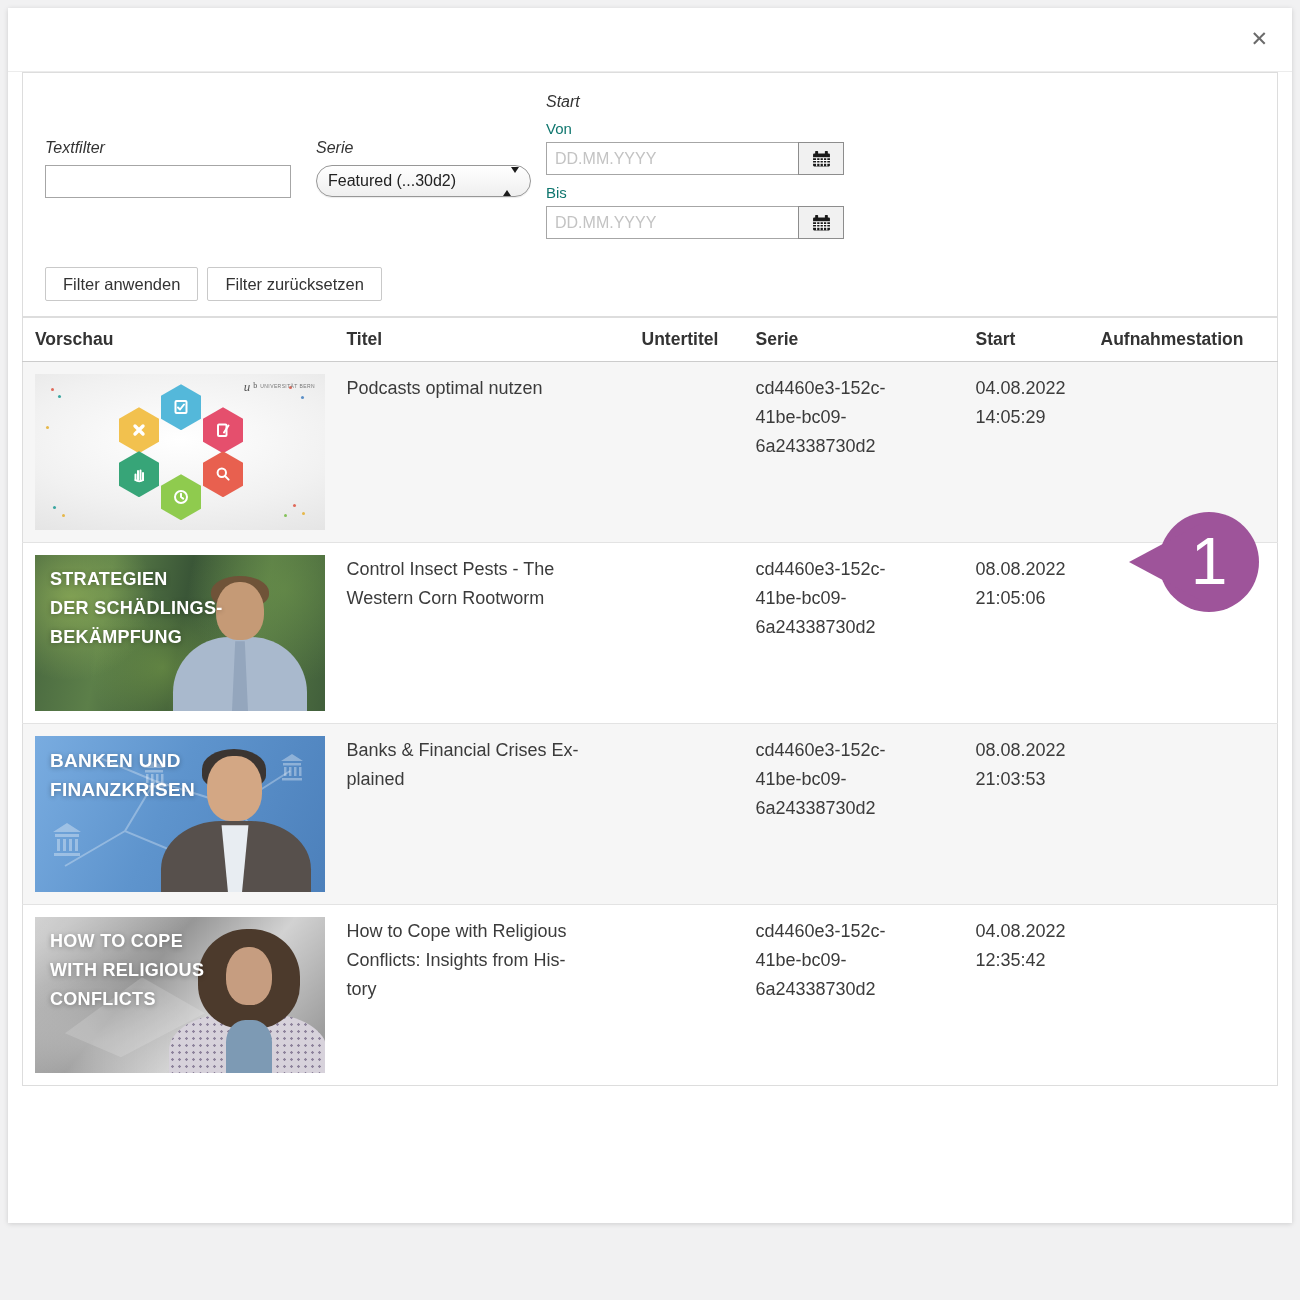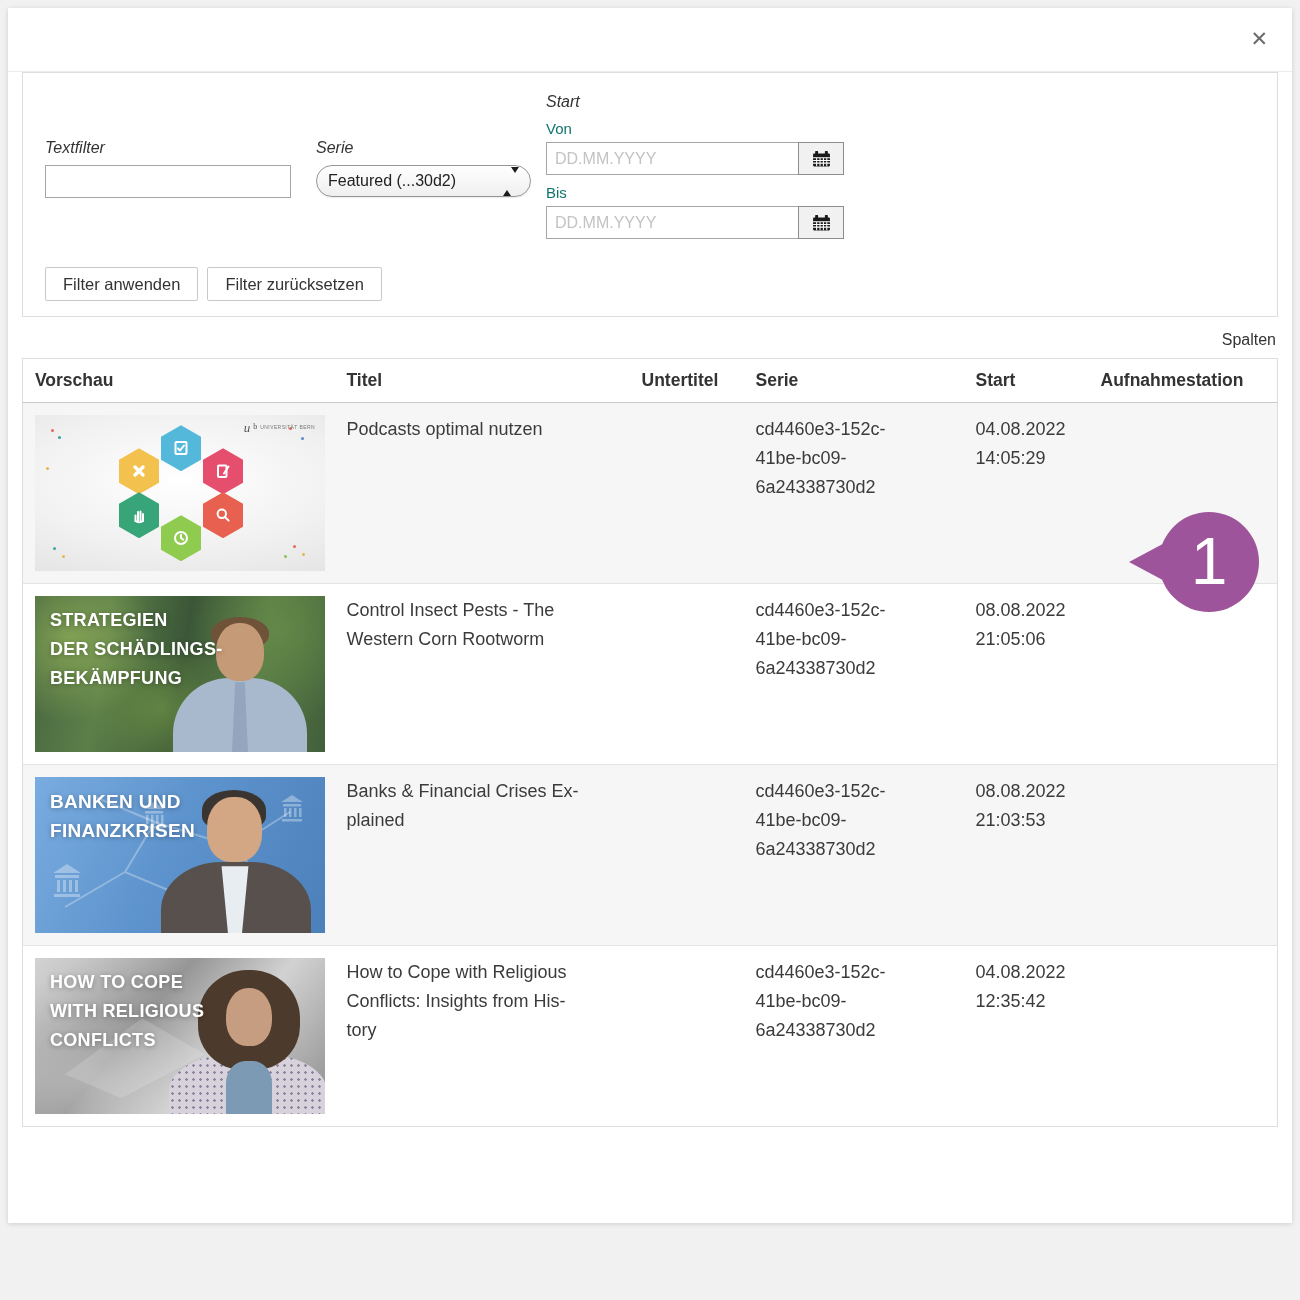--- a/index.html
+++ b/index.html
@@ -198,21 +198,20 @@
             </span>
           </div>
         </div>
       </div>
       <div class="filter-buttons">
         <button class="btn">Filter anwenden</button>
         <button class="btn">Filter zurücksetzen</button>
       </div>
     </div>
 
-    <div class="spalten">Spalten</div>
 
     <table class="video-table">
       <colgroup>
         <col style="width:324px">
           <col style="width:295px">
           <col style="width:114px">
         <col style="width:220px">
           <col style="width:125px">
           <col>
       </colgroup>

